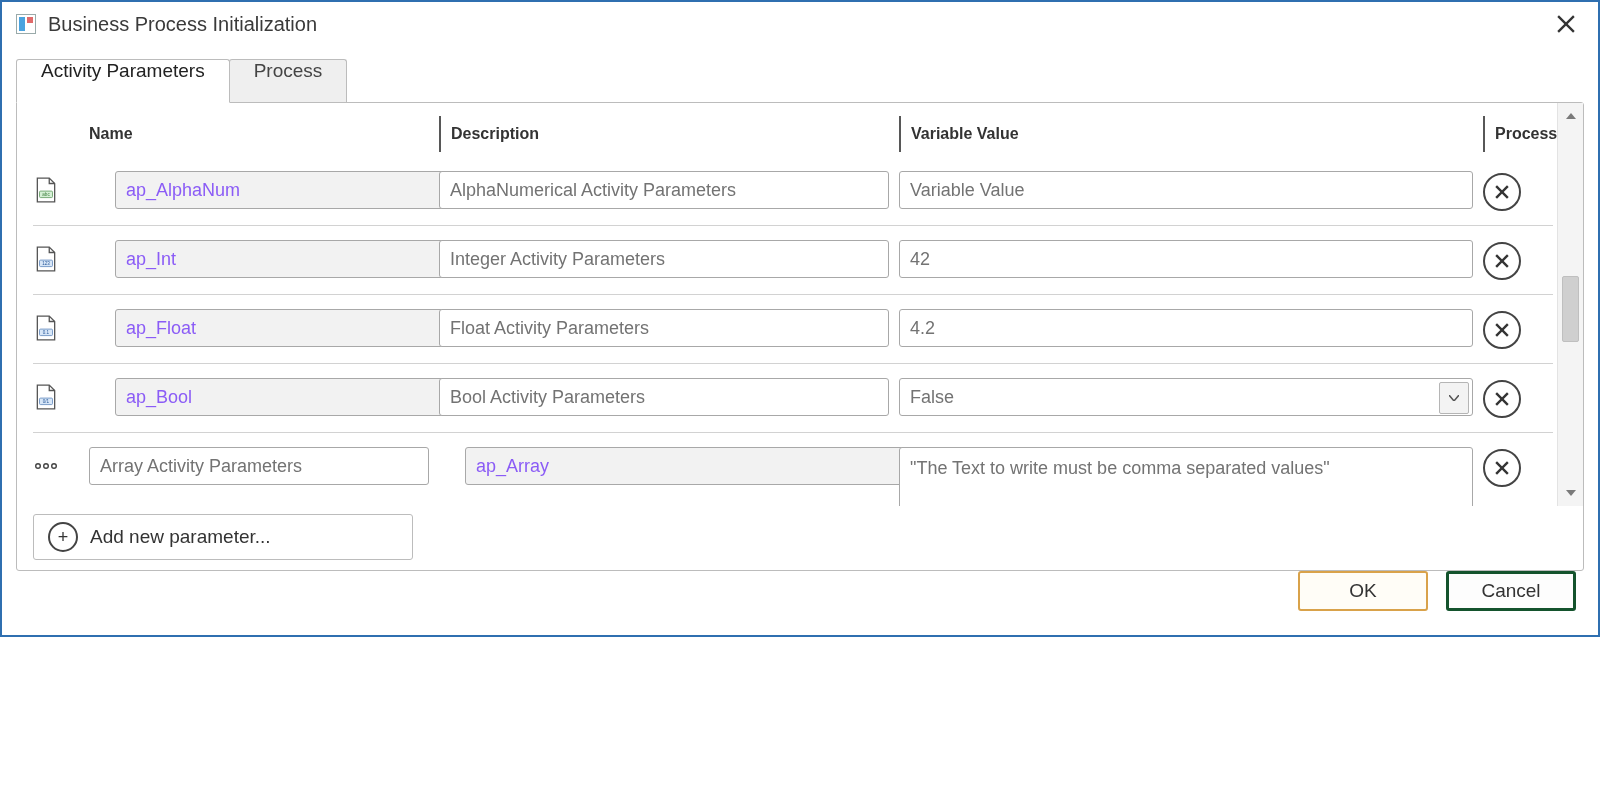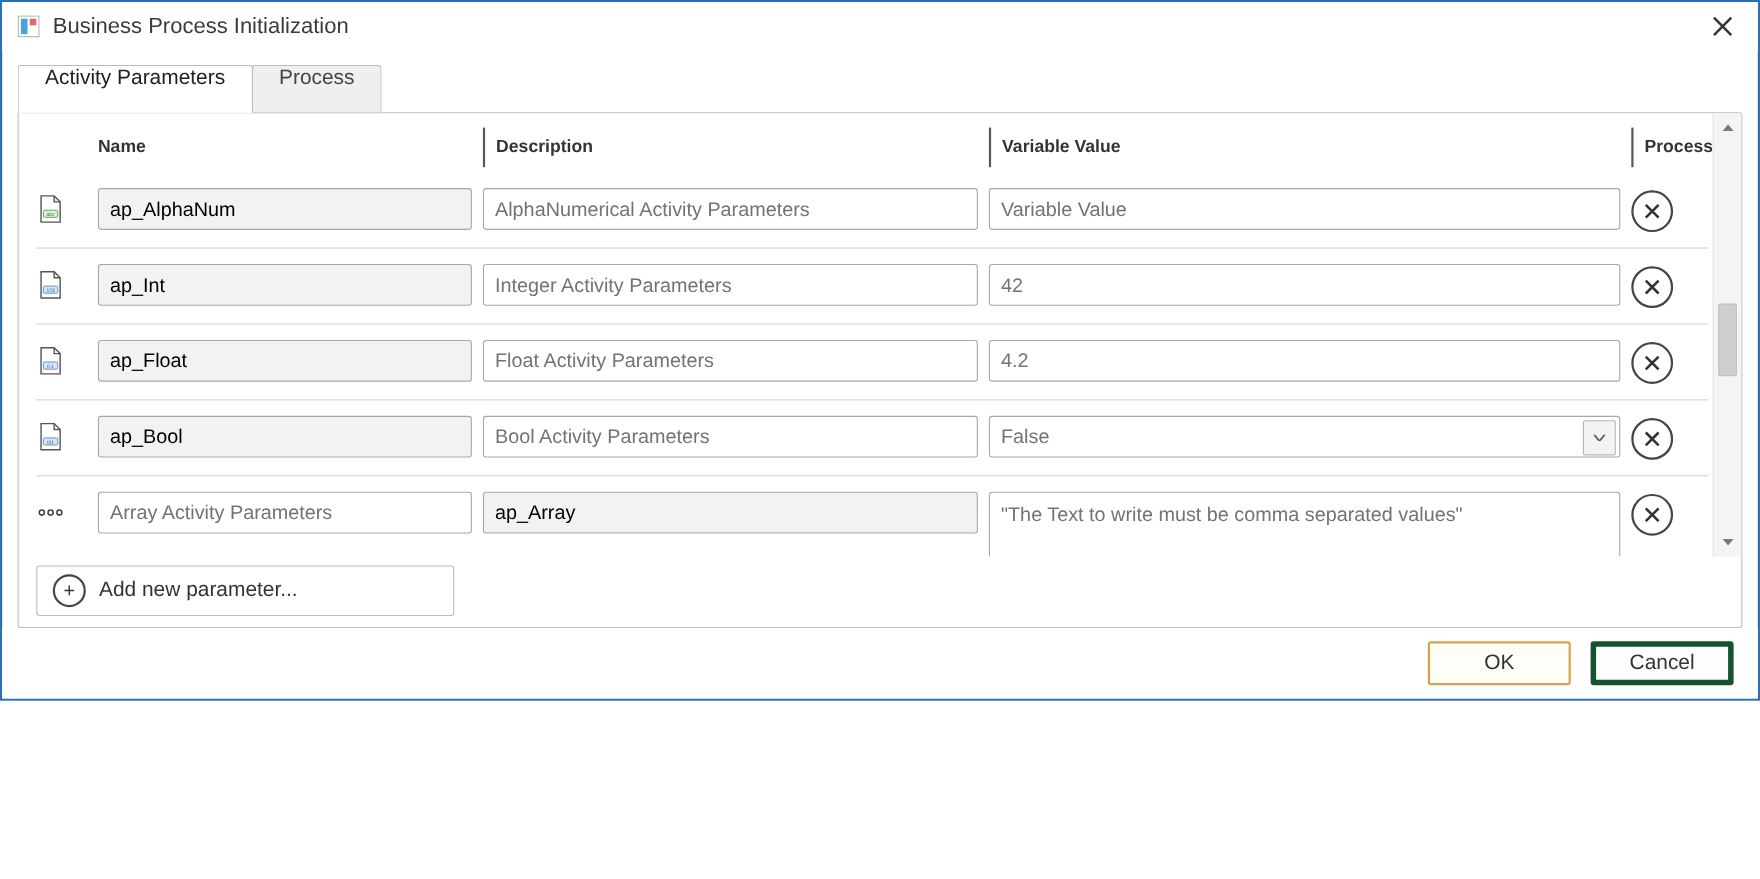--- a/index.html
+++ b/index.html
@@ -170,21 +170,22 @@
     border-radius: 3px;
     padding: 0 10px;
     font-size: 18px;
     font-family: inherit;
     color: #737373;
     background: #ffffff;
     width: 100%;
   }
   .fld-box.name {
     background: #f2f2f2;
-    color: #000000;
+    color: #8b5cf6;
+    margin-left: 26px;
   }
   textarea.fld-box {
     height: 120px;
     padding: 8px 10px;
     resize: none;
     line-height: 1.35;
   }
   .value-wrap {
     position: relative;
     width: 100%;
@@ -234,30 +235,30 @@
     border: 2px solid #444;
     border-radius: 50%;
     display:flex; align-items:center; justify-content:center;
     font-size: 18px;
     line-height: 1;
   }
 
   .footer {
     height: 64px;
     display:flex;
-    align-items:center;
+    align-items:flex-start;
     justify-content:flex-end;
     gap: 18px;
     padding: 0 22px;
     background:#ffffff;
   }
   .footer-btn {
     min-width: 130px;
     height: 40px;
-    border: 5px solid #14532d;
+    border: 3px solid #14532d;
     border-radius: 3px;
     background: #fdfdfd;
     font-size: 19px;
     color:#333;
     cursor:pointer;
     font-family: inherit;
   }
   .footer-btn.primary {
     border: 2px solid #d9a24a;
     background: #fffdf7;

